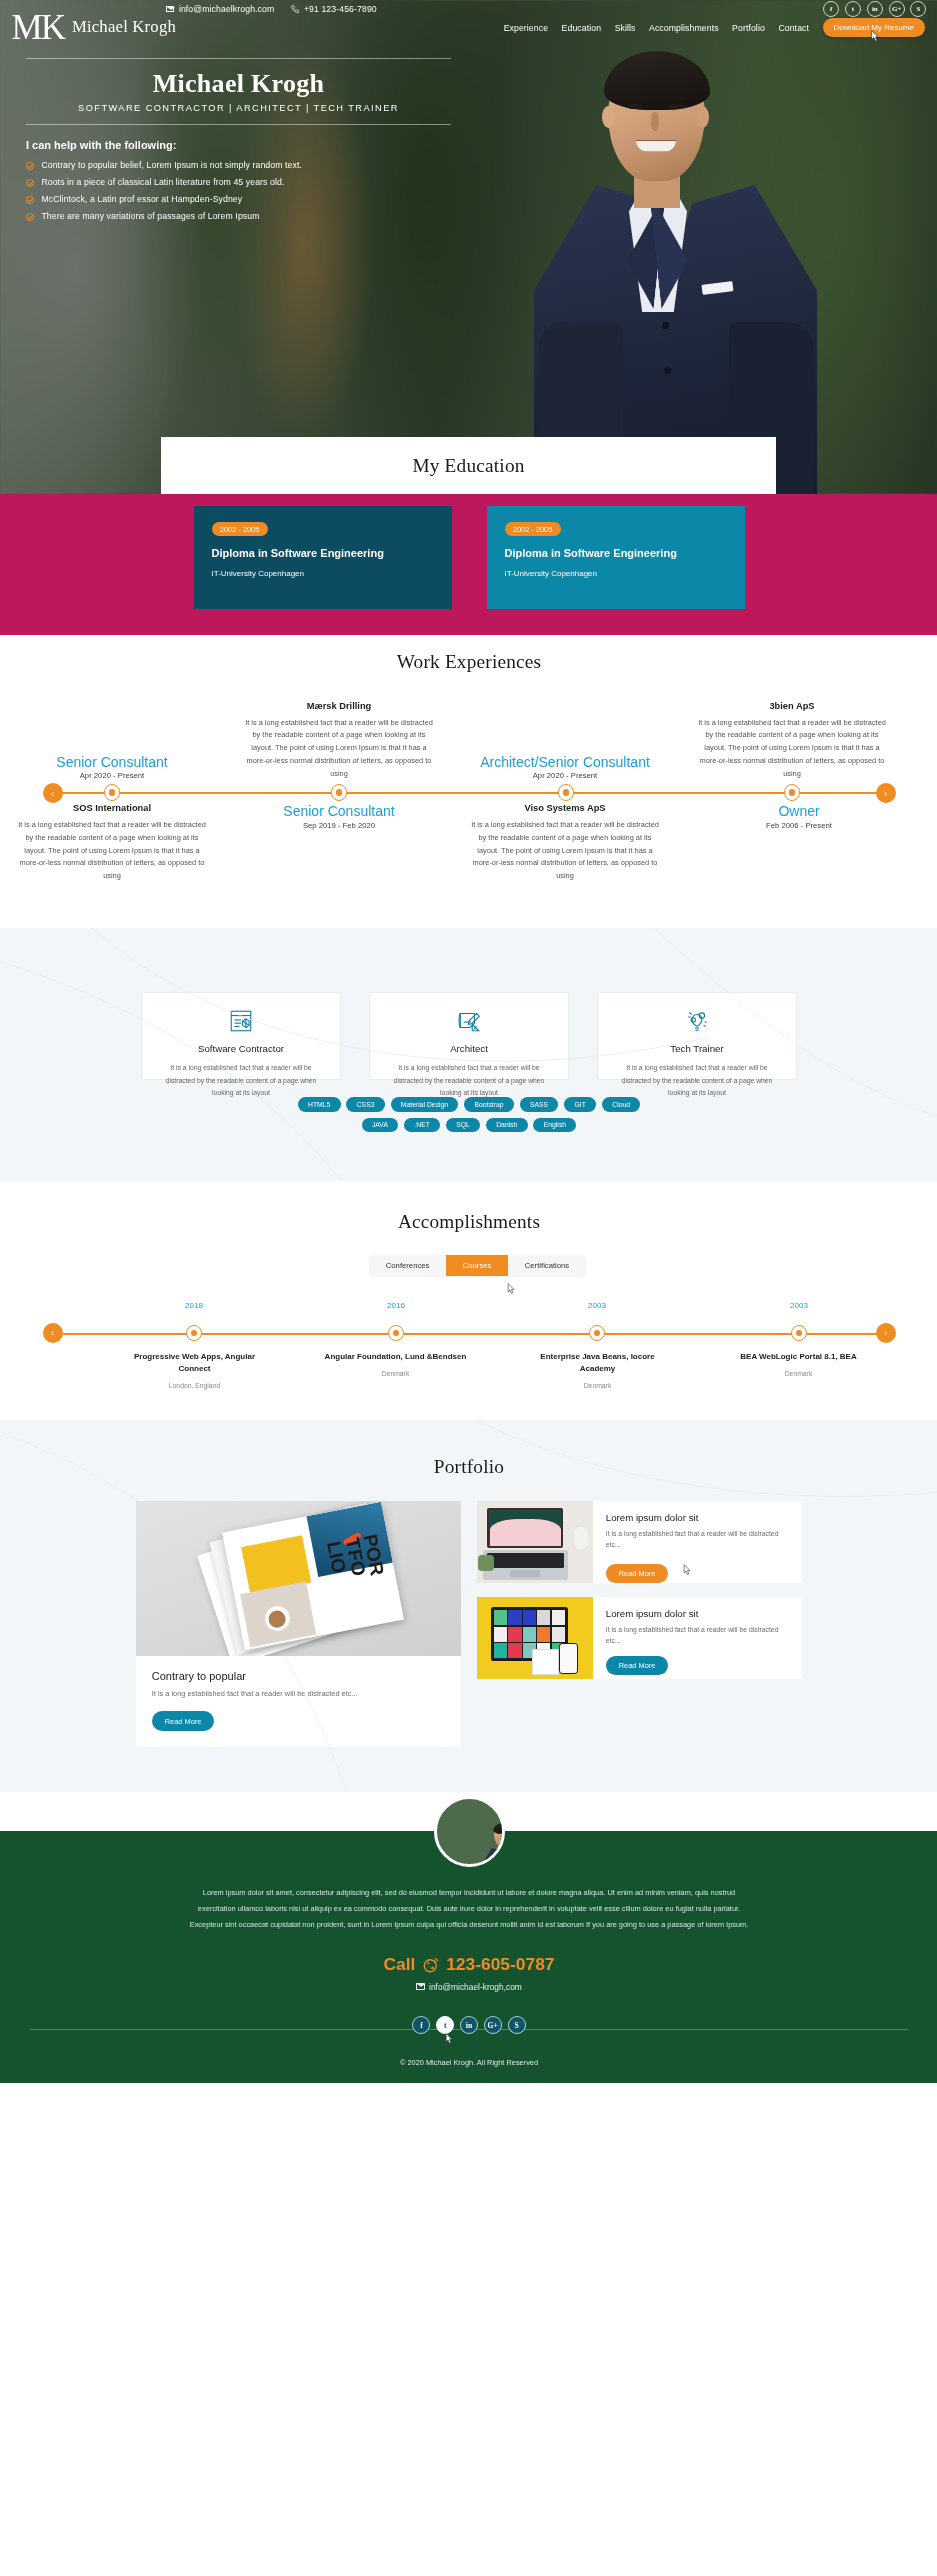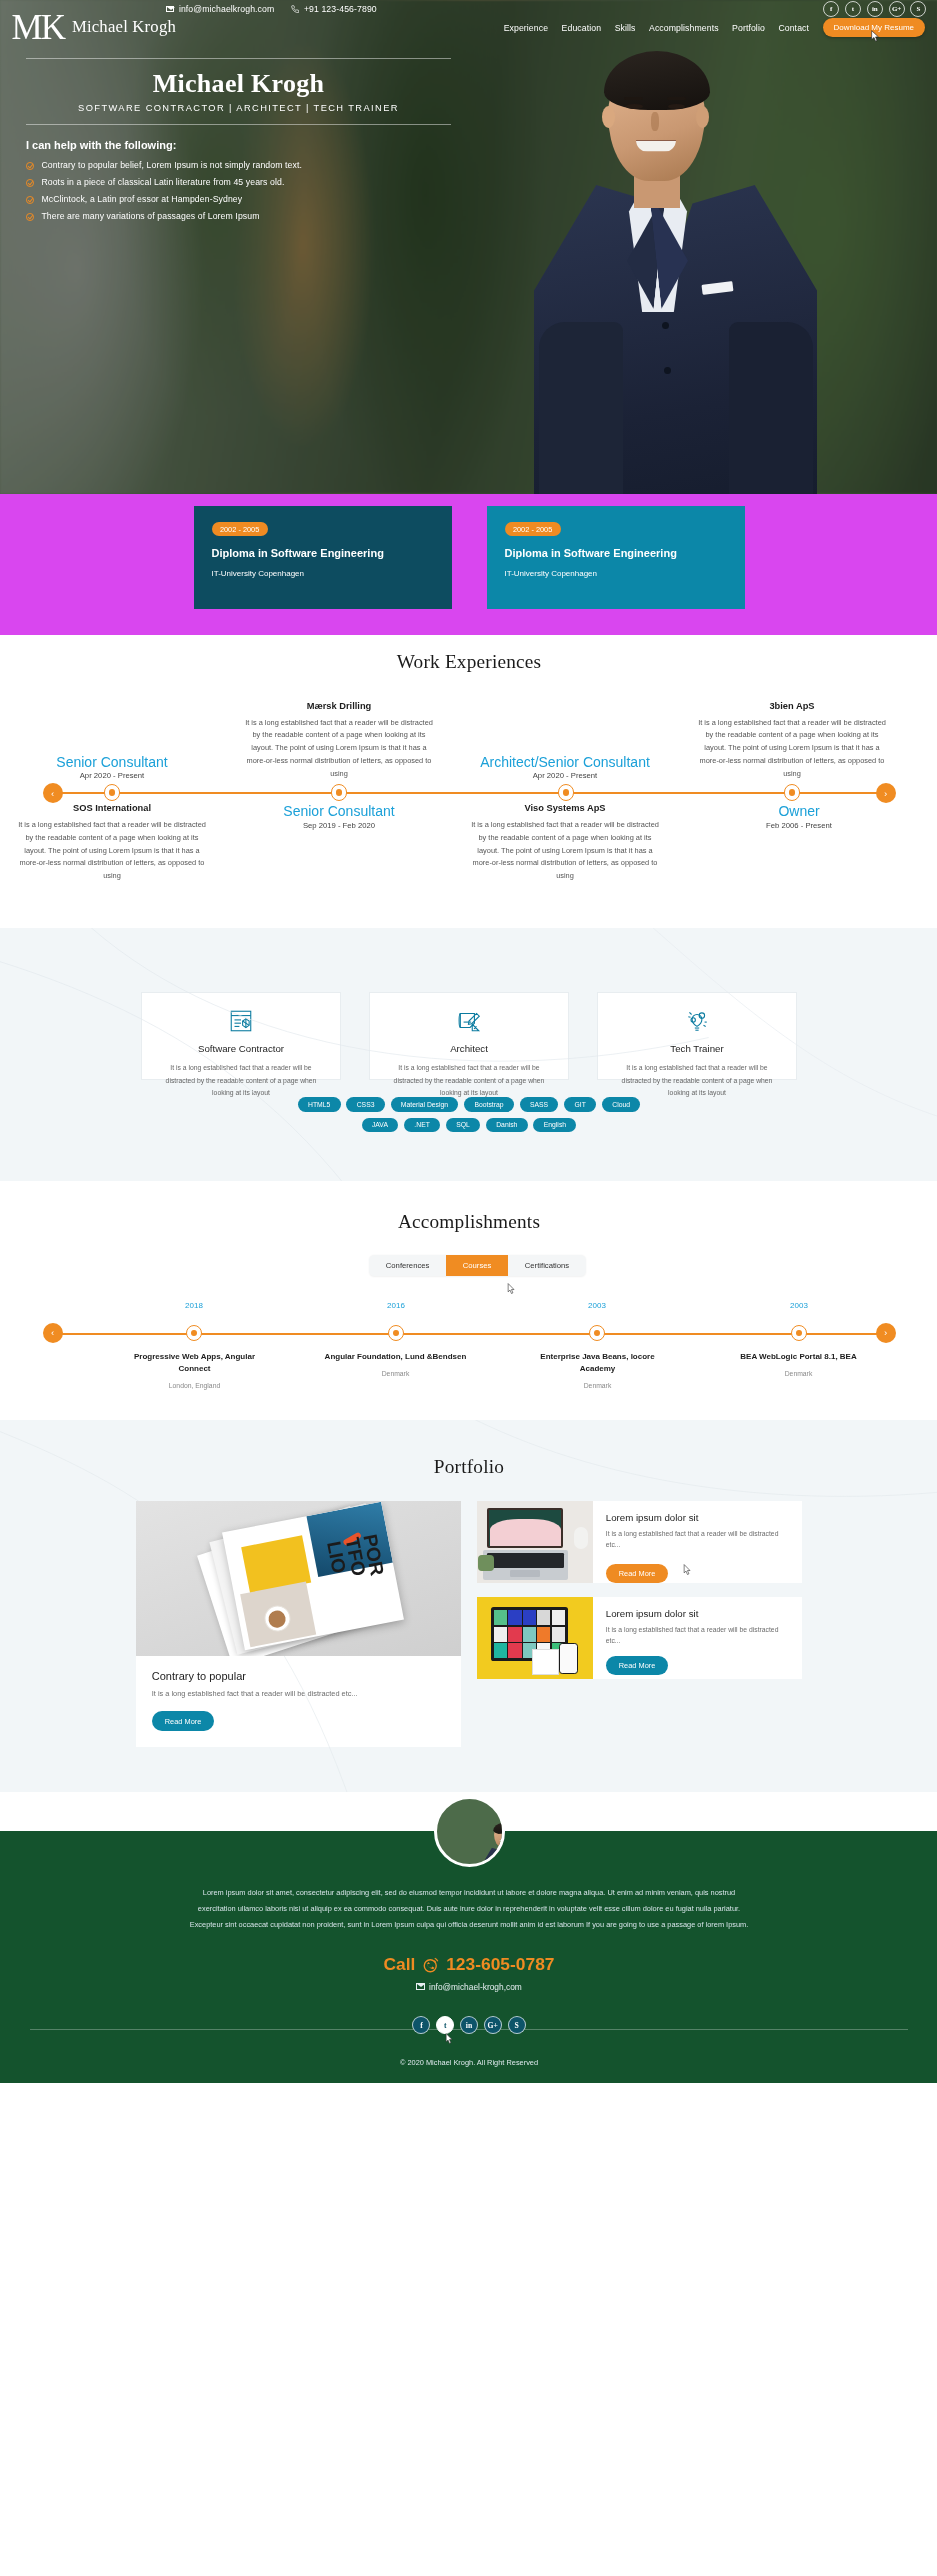--- a/index.html
+++ b/index.html
@@ -166,21 +166,21 @@
   
   .edu-white {
     position:absolute; left:161px; top:437px; width:615px; height:58px;
     background:#fff; z-index:14;
     display:flex; align-items:center; justify-content:center;
   }
   .section-title {
     font-family:"Liberation Serif", serif; font-size:19.3px; color:#1b1b1b; font-weight:400;
     letter-spacing:0.2px;
   }
-  .edu-section { background:#d946ef; padding: 11.6px 0 26px; }
+  .edu-section { background:#be185d; padding: 11.6px 0 26px; }
   .edu-cards { display:flex; justify-content:center; gap:35px; }
   .edu-card { width:258px; height:103px; padding:16.7px 18px; color:#fff; }
   .edu-card.dark { background:#0d4c60; }
   .edu-card.light { background:#0c87a8; }
   .edu-badge {
     display:inline-block; background:#ef8b22; color:#fff; border-radius:9px;
     font-size:7.4px; padding:2.6px 8.4px; margin-bottom:9.7px;
   }
   .edu-degree { font-size:11px; font-weight:bold; line-height:1.35; margin-bottom:7.7px; }
   .edu-school { font-size:8px; }
@@ -455,20 +455,23 @@
             <span class="chk"></span>
             <span>McClintock, a Latin prof essor at Hampden-Sydney</span>
           </li>
         <li>
             <span class="chk"></span>
             <span>There are many variations of passages of Lorem Ipsum</span>
           </li>
       </ul>
     </div>
 
+    <div class="edu-white">
+      <h2 class="section-title">My Education</h2>
+    </div>
   </section>
 
   <section class="edu-section">
     <div class="edu-cards">
       <div class="edu-card dark">
         <span class="edu-badge">2002 - 2005</span>
         <div class="edu-degree">Diploma in Software Engineering</div>
         <div class="edu-school">IT-University Copenhagen</div>
       </div>
       <div class="edu-card light">

